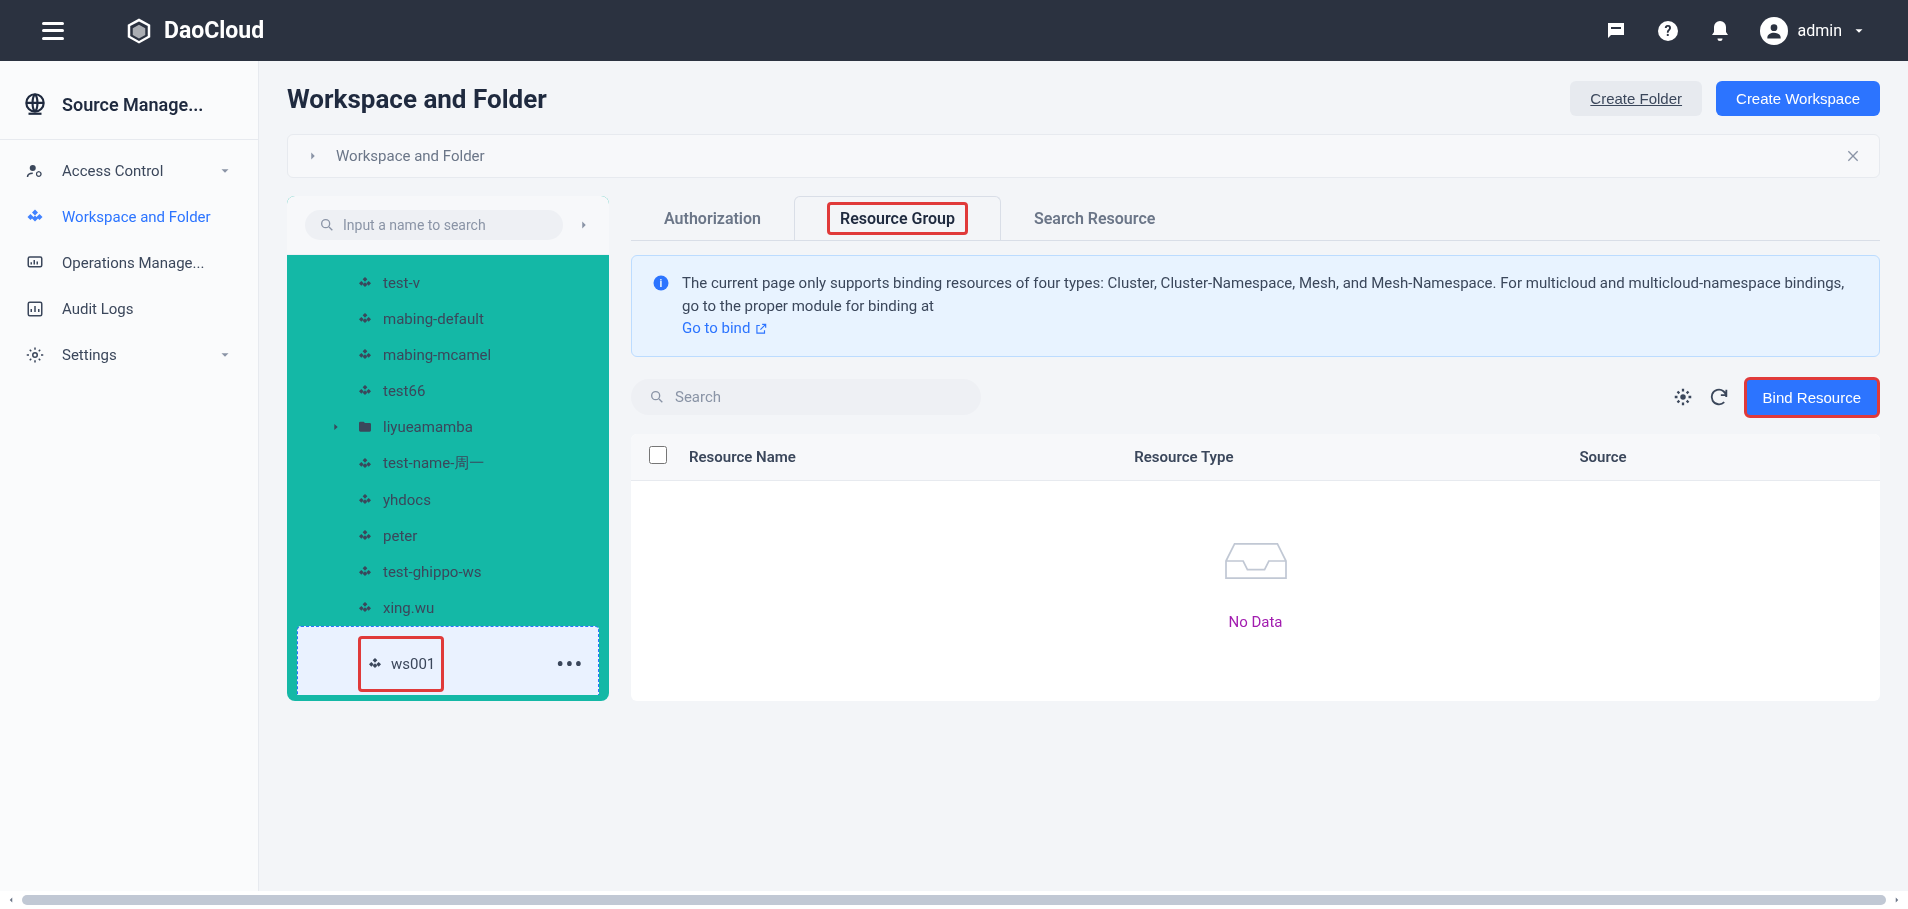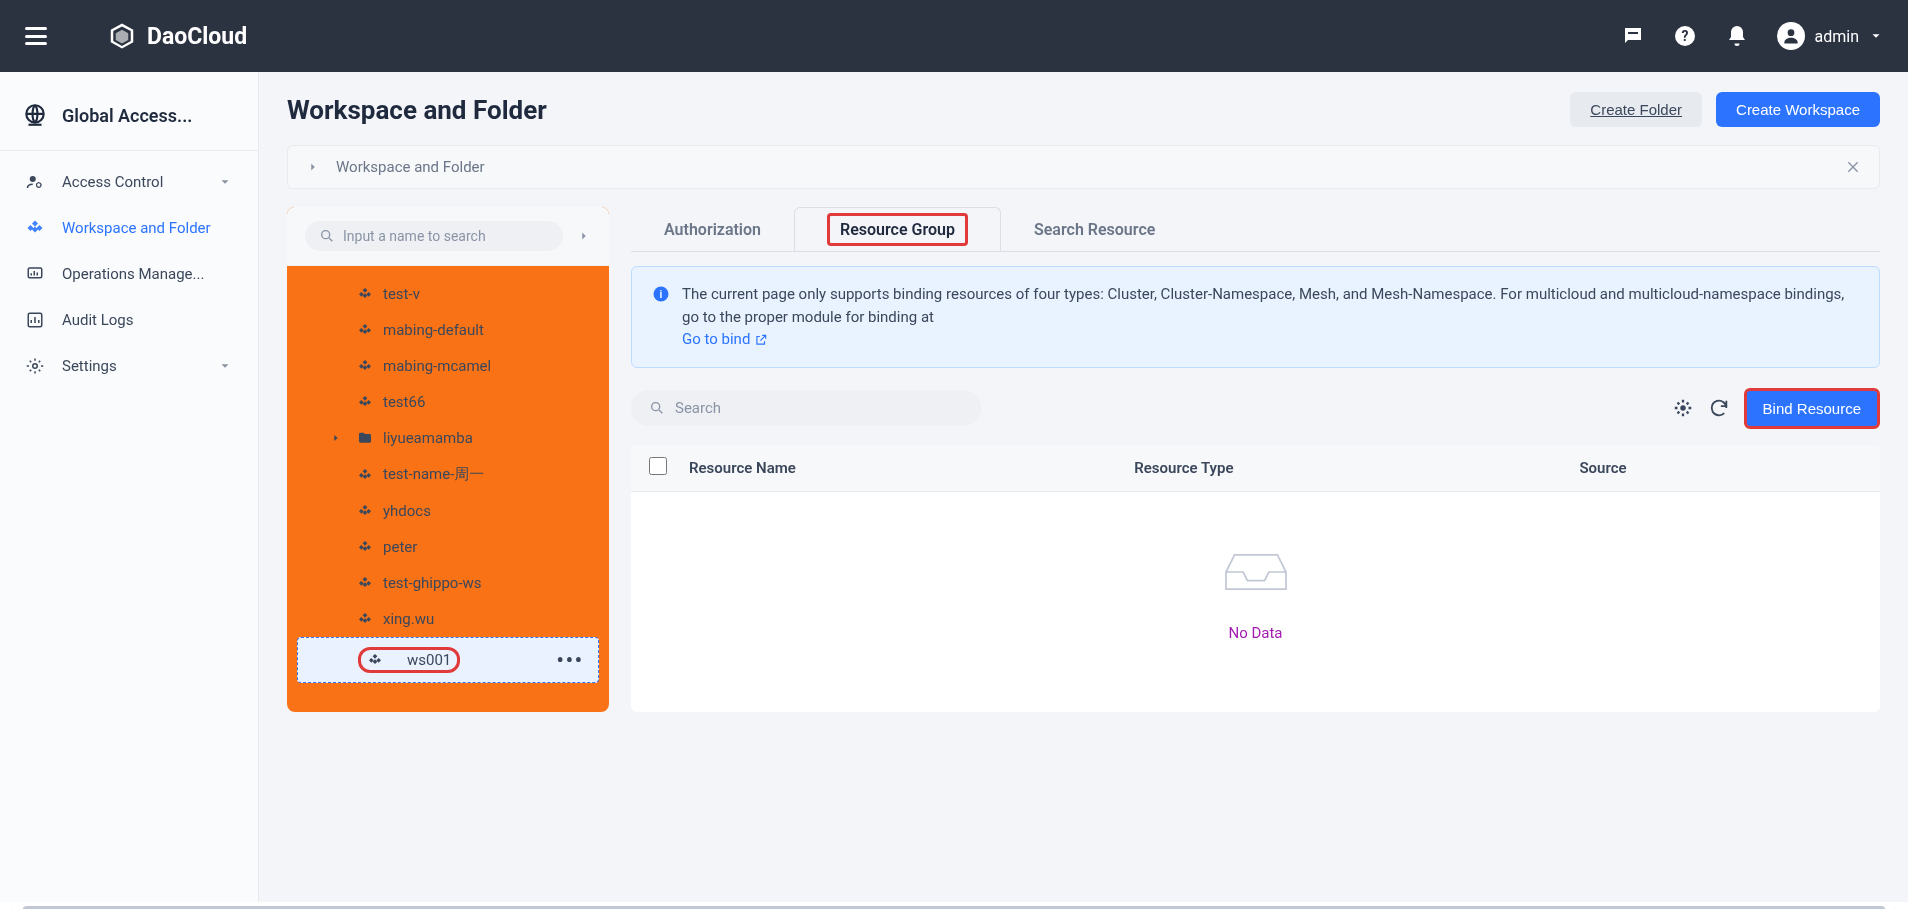--- a/index.html
+++ b/index.html
@@ -1,18 +1,18 @@
 <!DOCTYPE html>
 <html><head>
 <meta charset="utf-8">
 <style>
 * { margin: 0; padding: 0; box-sizing: border-box; }
 body { font-family: -apple-system, BlinkMacSystemFont, "Segoe UI", Roboto, sans-serif; background: #fff; color: #1f2a3f; overflow: hidden; }
 
-.topbar { height: 72px; background: #2b3240; display: flex; align-items: center; padding: 0 25px; color: #fff; }
+.topbar { height: 61px; background: #2b3240; display: flex; align-items: center; padding: 0 42px; color: #fff; }
 .hamburger { width: 22px; height: 18px; display: flex; flex-direction: column; justify-content: space-between; cursor: pointer; margin-right: 60px; }
 .hamburger span { display: block; height: 3px; background: #fff; border-radius: 2px; }
 .logo { display: flex; align-items: center; font-size: 23px; font-weight: 700; gap: 10px; }
 .logo-icon { width: 30px; height: 30px; }
 .top-spacer { flex: 1; }
 .top-icons { display: flex; align-items: center; gap: 28px; }
 .top-icon { width: 24px; height: 24px; cursor: pointer; fill: #fff; }
 .user-block { display: flex; align-items: center; gap: 10px; cursor: pointer; font-size: 16px; }
 .avatar-icon { width: 28px; height: 28px; border-radius: 50%; background: #fff; display: flex; align-items: center; justify-content: center; }
 .avatar-icon svg { fill: #2b3240; width: 20px; height: 20px; }
@@ -35,34 +35,34 @@
 .head-spacer { flex: 1; }
 .btn { padding: 9px 20px; border-radius: 6px; font-size: 15px; border: none; cursor: pointer; font-weight: 500; }
 .btn-secondary { background: #e7eaef; color: #3b475b; margin-right: 14px; text-decoration: underline; }
 .btn-primary { background: #2c74ff; color: #fff; }
 
 .breadcrumb-bar { background: #f7f8fa; border: 1px solid #e7eaef; border-radius: 6px; padding: 12px 18px; display: flex; align-items: center; color: #6b7688; font-size: 15px; margin-bottom: 18px; }
 .breadcrumb-bar .chev-r { width: 14px; height: 14px; fill: #8a94a6; margin-right: 16px; }
 .breadcrumb-bar .close-x { margin-left: auto; width: 16px; height: 16px; fill: #8a94a6; cursor: pointer; }
 
 .content-row { display: flex; gap: 22px; }
-.tree-panel { width: 322px; background: #f97316; border-radius: 8px; overflow: hidden; }
+.tree-panel { width: 322px; background: #14b8a6; border-radius: 8px; overflow: hidden; }
 .tree-search { display: flex; align-items: center; padding: 14px 18px; border-bottom: 1px solid #eef0f4; background: #f7f8fa; }
 .search-pill { flex: 1; background: #eef0f4; border-radius: 18px; padding: 7px 14px; display: flex; align-items: center; gap: 8px; color: #8a94a6; font-size: 14px; }
 .search-pill svg { width: 16px; height: 16px; fill: #8a94a6; }
 .tree-search .chev-r { width: 14px; height: 14px; fill: #8a94a6; margin-left: 14px; cursor: pointer; }
 
 .tree-body { padding: 10px 0; max-height: 440px; overflow: auto; }
 .tree-item { display: flex; align-items: center; gap: 10px; padding: 9px 14px 9px 70px; font-size: 15px; color: #3b475b; cursor: pointer; position: relative; }
 .tree-item.folder { padding-left: 44px; }
 .tree-item.selected { background: #eaf2ff; border: 1px dashed #2c74ff; border-radius: 4px; margin: 0 10px; padding-left: 60px; }
 .tree-item .caret { width: 10px; height: 10px; fill: #3b475b; margin-right: 6px; }
 .ws-icon { width: 16px; height: 16px; flex-shrink: 0; }
 .folder-icon { width: 16px; height: 16px; }
-.red-box { border: 3px solid #e03a3a; border-radius: 12px; padding: 1px 6px; display: inline-flex; align-items: center; gap: 24px; }
+.red-box { border: 3px solid #e03a3a; border-radius: 4px; padding: 16px 6px; display: inline-flex; align-items: center; gap: 8px; }
 .tree-item .more { margin-left: auto; font-size: 20px; color: #3b475b; font-weight: 700; letter-spacing: 2px; }
 
 .right-panel { flex: 1; display: flex; flex-direction: column; }
 .tabs { display: flex; border-bottom: 1px solid #d9dee7; }
 .tab { padding: 12px 32px; font-size: 16px; font-weight: 600; color: #6b7688; cursor: pointer; border: 1px solid transparent; border-bottom: none; position: relative; top: 0; background: transparent; }
 .tab.active { background: #f3f5f8; border-color: #d9dee7; border-top-left-radius: 6px; border-top-right-radius: 6px; color: #1f2a3f; }
 
 .info-banner { background: #e8f3ff; border: 1px solid #bcdcff; border-radius: 6px; padding: 16px 20px; margin-top: 14px; display: flex; gap: 12px; font-size: 15px; color: #3b475b; line-height: 1.5; }
 .info-banner .info-icon { width: 18px; height: 18px; fill: #2c74ff; flex-shrink: 0; margin-top: 2px; }
 .info-banner a { color: #2c74ff; text-decoration: none; }
@@ -133,21 +133,21 @@
 </div>
 
 <div class="body-wrap">
   <div class="sidebar">
     <div class="side-header">
       <svg class="side-header-icon" viewBox="0 0 24 24">
           <circle cx="12" cy="11" r="8" fill="none" stroke="#1f2a3f" stroke-width="2"></circle>
           <path d="M4 11h16M12 3c3 3 3 13 0 16M12 3c-3 3-3 13 0 16" fill="none" stroke="#1f2a3f" stroke-width="2"></path>
           <path d="M6 21h12" stroke="#1f2a3f" stroke-width="2"></path>
         </svg>
-      <span>Global Access...</span>
+      <span>Source Manage...</span>
     </div>
     <div class="side-divider"></div>
     <div class="side-item">
       <svg class="side-item-icon" viewBox="0 0 24 24">
           <circle cx="9" cy="8" r="4" fill="#3b475b"></circle>
           <path d="M2 20c0-3 3-5 7-5" fill="none" stroke="#3b475b" stroke-width="2"></path>
           <circle cx="17" cy="16" r="3" fill="none" stroke="#3b475b" stroke-width="1.5"></circle>
           <path d="M17 12v1M17 19v1M13.5 16h1M19.5 16h1" stroke="#3b475b" stroke-width="1.5"></path>
         </svg>
       <span>Access Control</span>

